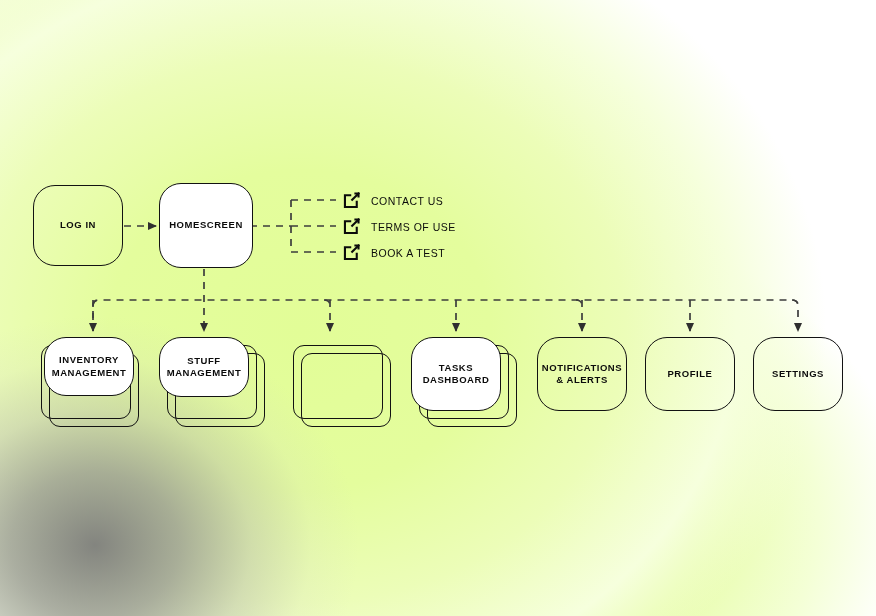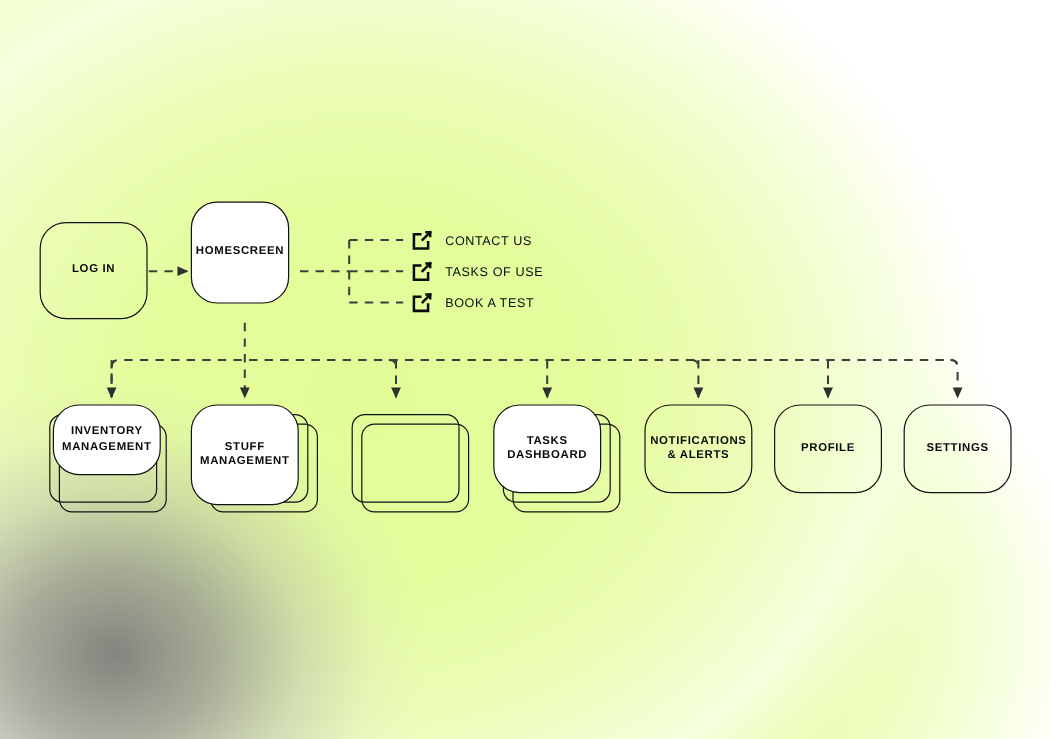--- a/index.html
+++ b/index.html
@@ -132,40 +132,40 @@
       <path d="M 792 300 Q 798 300 798 306"></path>
       <path d="M 324 300 Q 330 300 330 306"></path>
       <path d="M 576 300 Q 582 300 582 306"></path>
     </g>
   </svg>
 
   <div class="node ghost" style="left:33px; top:185px; width:90px; height:81px;">
     <span class="label">LOG IN</span>
   </div>
 
-  <div class="node filled" style="left:159px; top:168px; width:82px; height:85px;">
+  <div class="node filled" style="left:159px; top:183px; width:94px; height:85px;">
     <span class="label">HOMESCREEN</span>
   </div>
 
   <div class="extlink" style="left:341px; top:190px;">
     <svg class="ext-icon" viewBox="0 0 24 24" fill="none" stroke="#0b0b0b" stroke-width="2.4" stroke-linecap="square" stroke-linejoin="miter">
       <path d="M16.5 4 H20 V7.5"></path>
       <path d="M20 4 L12.8 11.2"></path>
       <path d="M18 13.5 V19.5 H4.5 V6 H10.5"></path>
     </svg>
     <span class="ext-label">CONTACT US</span>
   </div>
 
   <div class="extlink" style="left:341px; top:216px;">
     <svg class="ext-icon" viewBox="0 0 24 24" fill="none" stroke="#0b0b0b" stroke-width="2.4" stroke-linecap="square" stroke-linejoin="miter">
       <path d="M16.5 4 H20 V7.5"></path>
       <path d="M20 4 L12.8 11.2"></path>
       <path d="M18 13.5 V19.5 H4.5 V6 H10.5"></path>
     </svg>
-    <span class="ext-label">TASKS OF USE</span>
+    <span class="ext-label">TERMS OF USE</span>
   </div>
 
   <div class="extlink" style="left:341px; top:242px;">
     <svg class="ext-icon" viewBox="0 0 24 24" fill="none" stroke="#0b0b0b" stroke-width="2.4" stroke-linecap="square" stroke-linejoin="miter">
       <path d="M16.5 4 H20 V7.5"></path>
       <path d="M20 4 L12.8 11.2"></path>
       <path d="M18 13.5 V19.5 H4.5 V6 H10.5"></path>
     </svg>
     <span class="ext-label">BOOK A TEST</span>
   </div>
@@ -188,21 +188,21 @@
   <div class="stack" style="left:411px; top:337px; width:114px; height:98px;">
     <div class="sheet" style="left:16px; top:16px; width:90px; height:74px;"></div>
     <div class="sheet" style="left:8px;  top:8px;  width:90px; height:74px;"></div>
   </div>
 
   <div class="node filled" style="left:44px; top:337px; width:90px; height:59px;">
     <span class="label">INVENTORY
 MANAGEMENT</span>
   </div>
 
-  <div class="node filled" style="left:159px; top:337px; width:90px; height:84px;">
+  <div class="node filled" style="left:159px; top:337px; width:90px; height:60px;">
     <span class="label">STUFF
 MANAGEMENT</span>
   </div>
 
 
   <div class="node filled" style="left:411px; top:337px; width:90px; height:74px;">
     <span class="label">TASKS
 DASHBOARD</span>
   </div>
 

